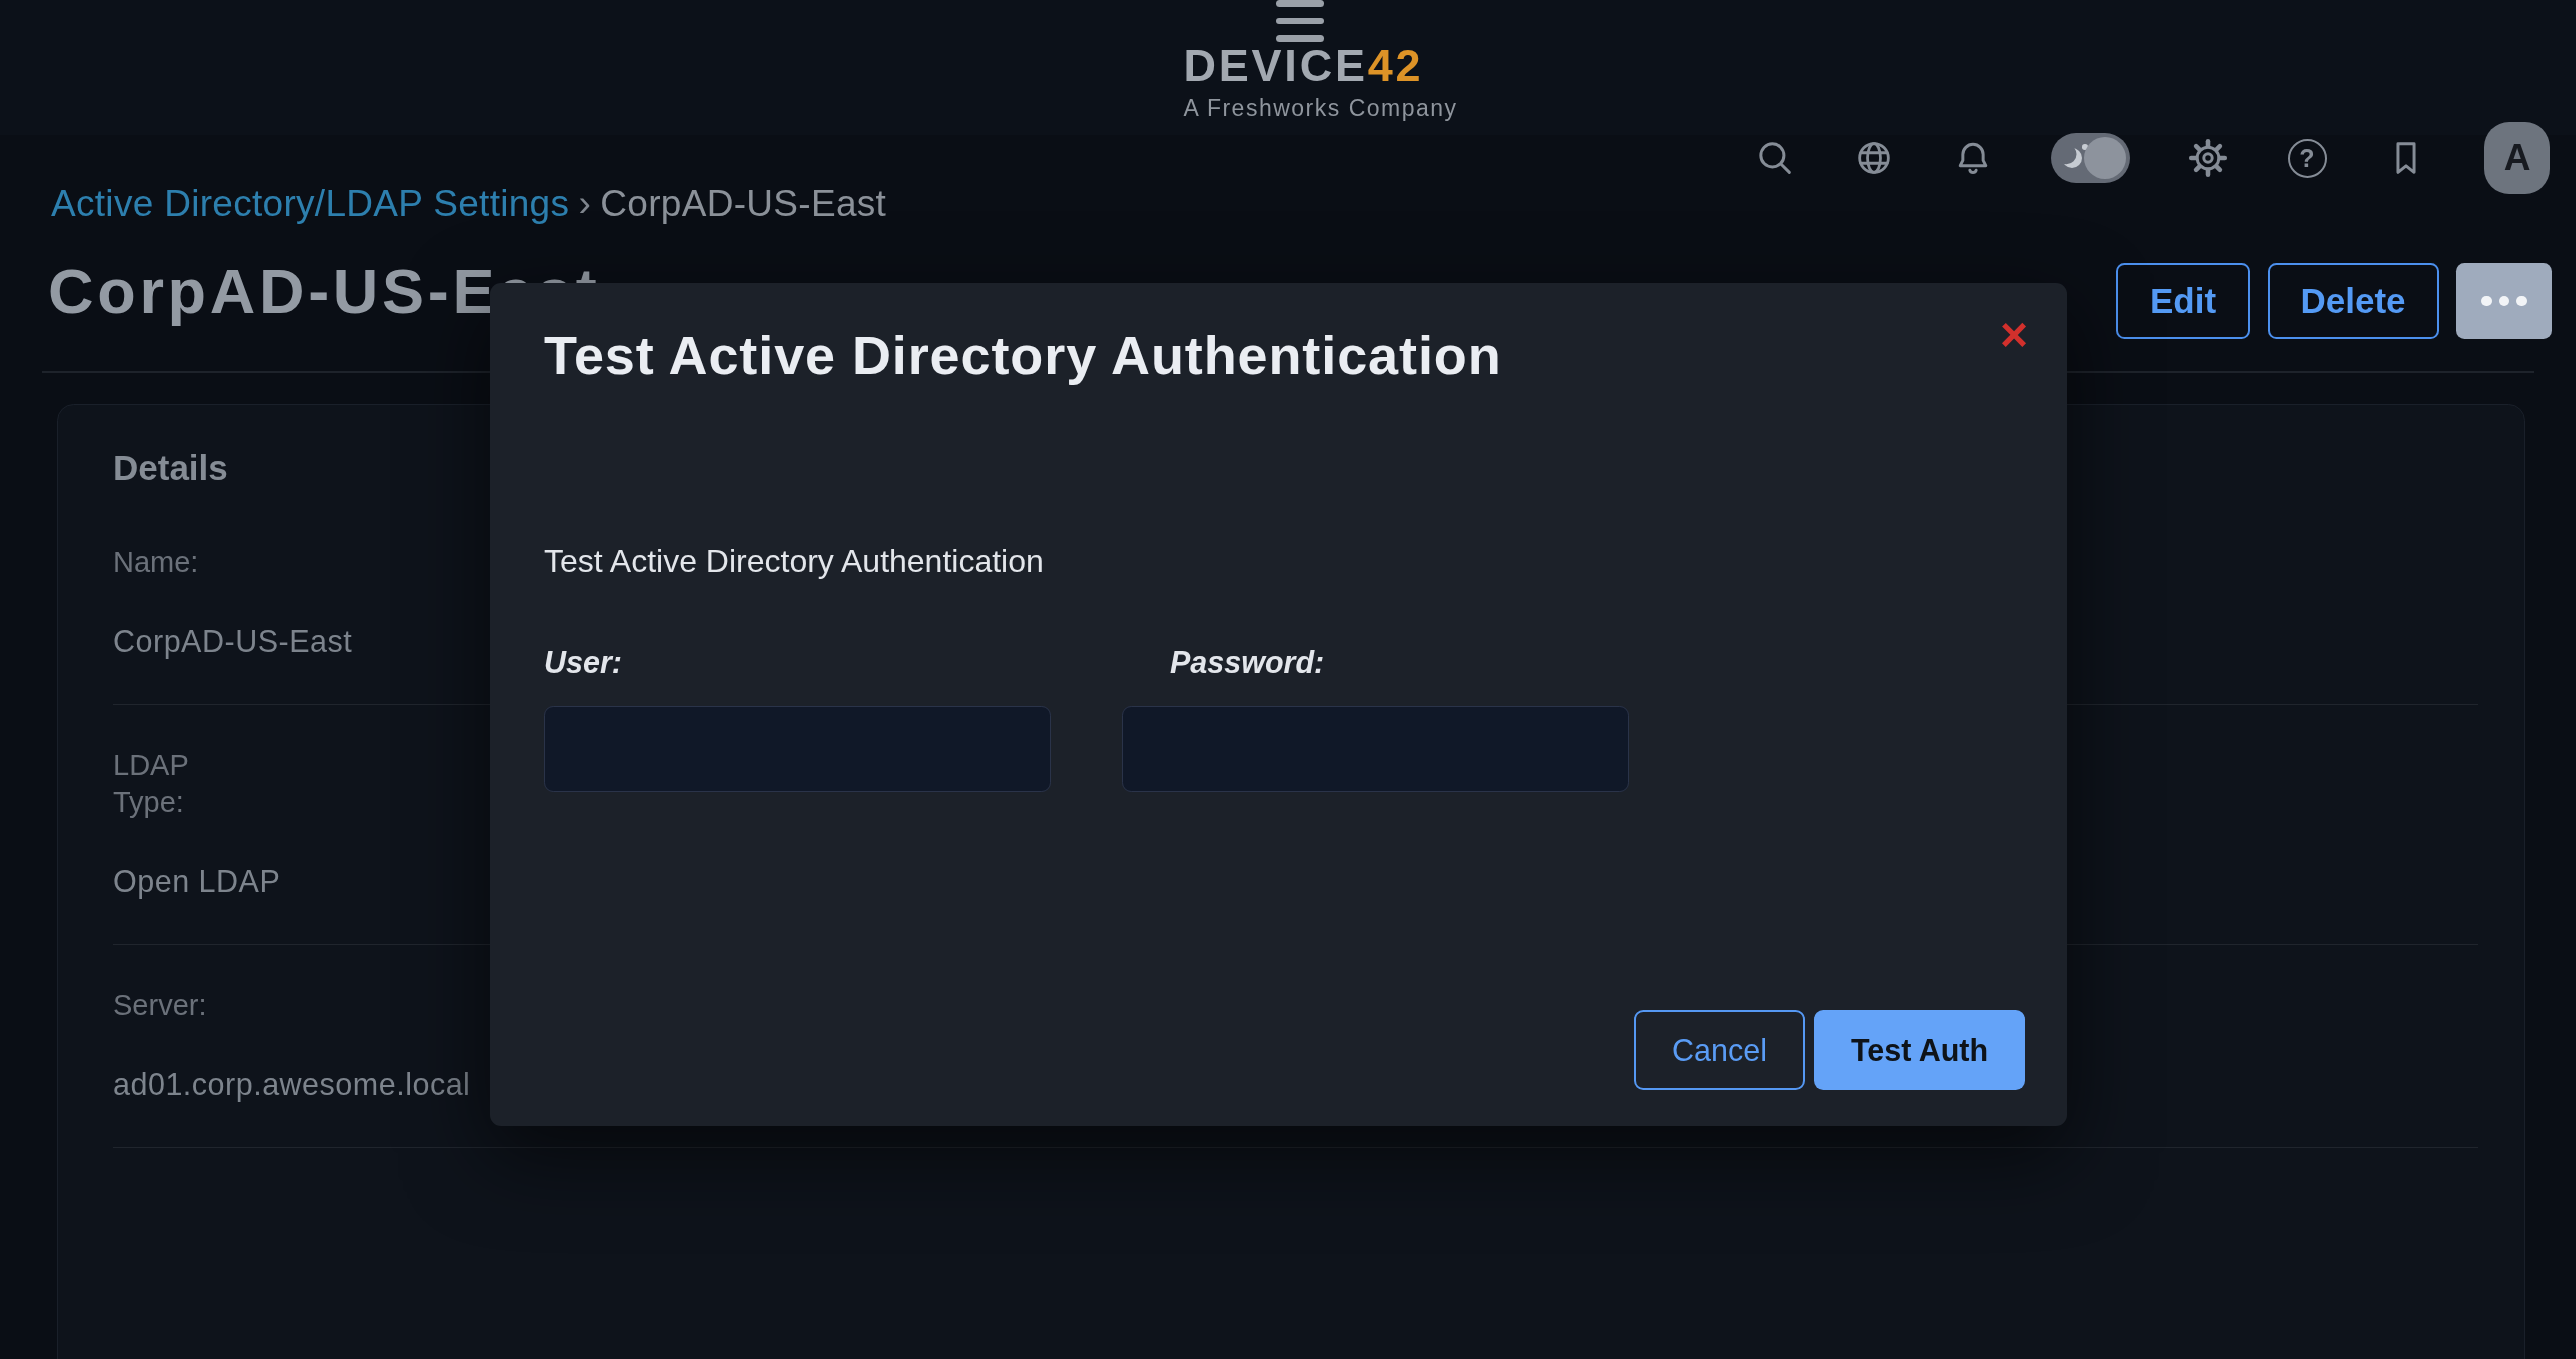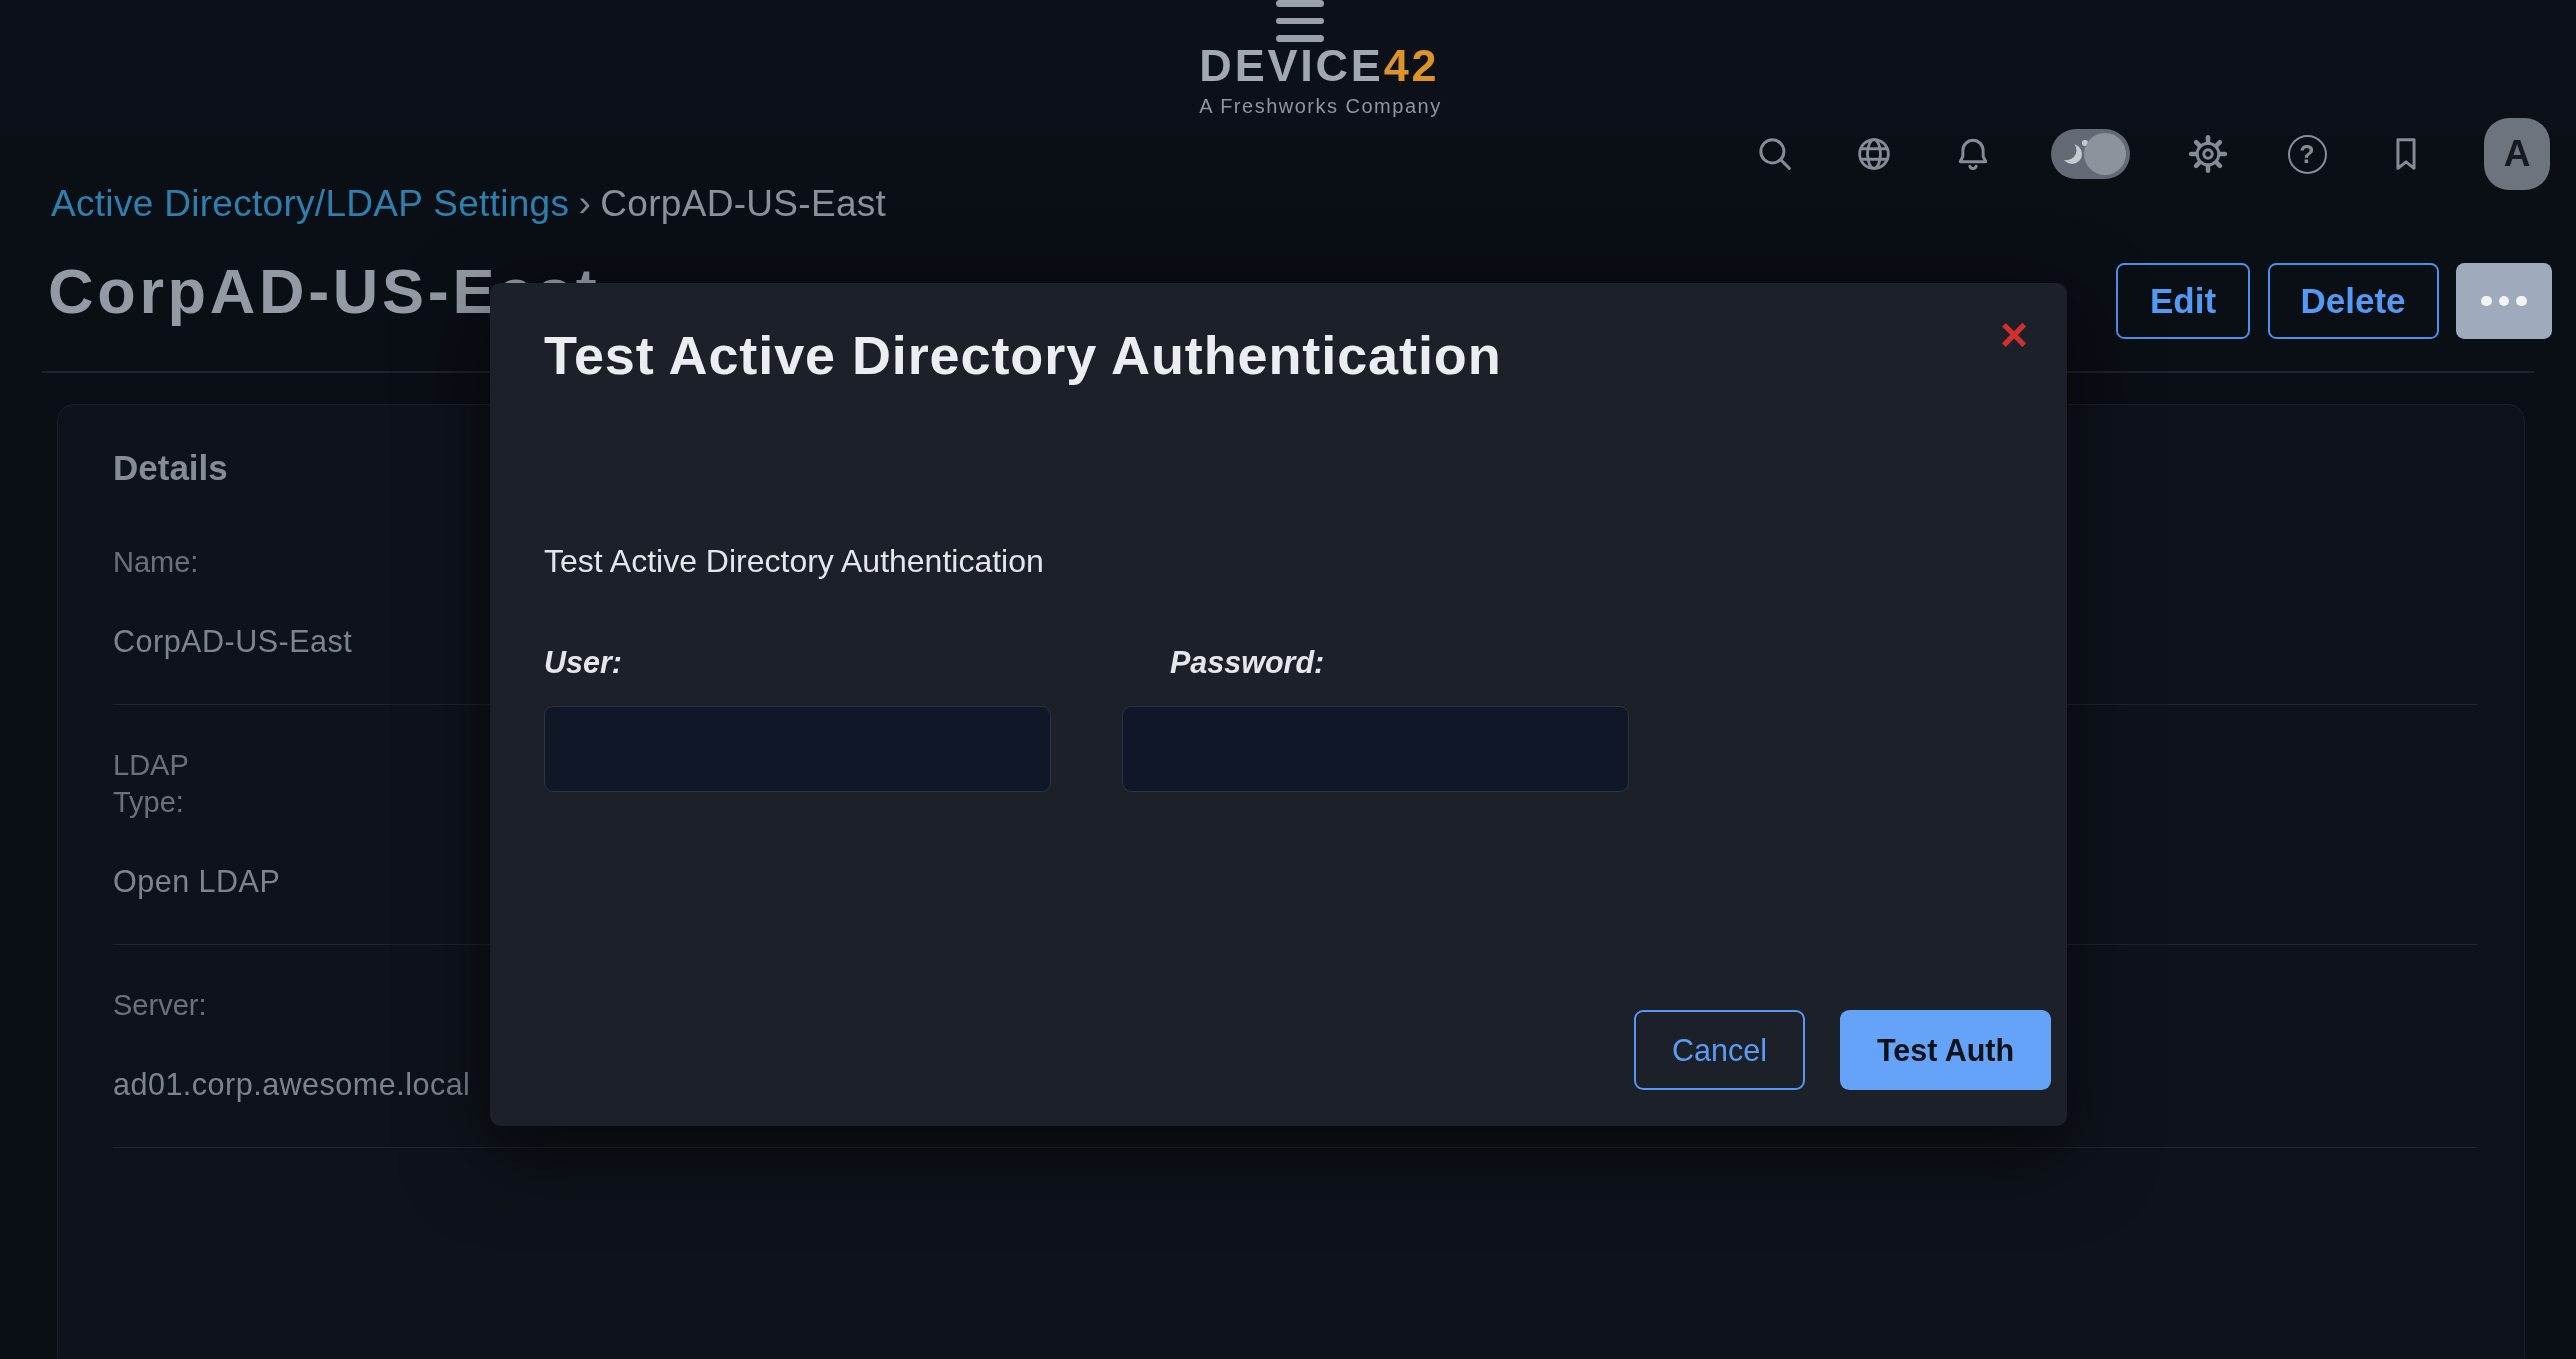--- a/index.html
+++ b/index.html
@@ -14,21 +14,21 @@
   
   .topbar {
     position:absolute; left:0; top:0; width:2576px; height:135px;
     background:#0c1119; display:flex; align-items:center; padding:0 26px 0 54px;flex-direction:column;
   }
   .hamburger { width:52px; display:flex; flex-direction:column; gap:11px; cursor:pointer; }
   .hamburger span { display:block; width:48px; height:6.5px; border-radius:3.7px; background:#9aa0a8; }
   .logo { margin-left:37px; display:flex; flex-direction:column; }
   .brand { font-size:45px; font-weight:700; letter-spacing:2.8px; color:#a2a8b0; line-height:48px; }
   .brand .accent { color:#dd9327; }
-  .tagline { font-size:20px; letter-spacing:1.5px; color:#8f959d; margin-top:5.5px; }
+  .tagline { font-size:23px; letter-spacing:1.5px; color:#8f959d; margin-top:5.5px; }
   .topbar-right { margin-left:auto; display:flex; align-items:center; gap:57px; }
   .tb-icon { width:42px; height:42px; display:flex; align-items:center; justify-content:center; color:#858c96; cursor:pointer; }
   .tb-icon svg { width:42px; height:42px; }
   .help-circle {
     width:39px; height:39px; border-radius:50%; border:2.8px solid #858c96;
     display:flex; align-items:center; justify-content:center;
     font-size:25px; font-weight:700; color:#858c96;
   }
   .toggle {
     position:relative; width:79px; height:50px; border-radius:25px; background:#646a75; cursor:pointer;
@@ -111,21 +111,21 @@
     color:#dfe2e8; font-size:29.5px; font-family:inherit; padding:0 22px; outline:none;
   }
   .input-user { left:54px; }
   .input-password { left:632px; }
   .btn-cancel {
     position:absolute; right:262px; top:727px; width:171px; height:80px;
     border-radius:9.2px; border:2.8px solid #5598f3; background:transparent;
     color:#5a9cf5; font-size:30.5px; font-weight:400; font-family:inherit; cursor:pointer;
   }
   .btn-submit {
-    position:absolute; right:16px; top:727px; width:211px; height:80px;
+    position:absolute; right:42px; top:727px; width:211px; height:80px;
     border-radius:9.2px; border:none; background:#64a3f8;
     color:#0e1319; font-size:30.5px; font-weight:700; font-family:inherit; cursor:pointer;
   }
 </style>
 </head>
 <body>
 
 <header class="topbar">
   <div class="hamburger">
       <span></span>

